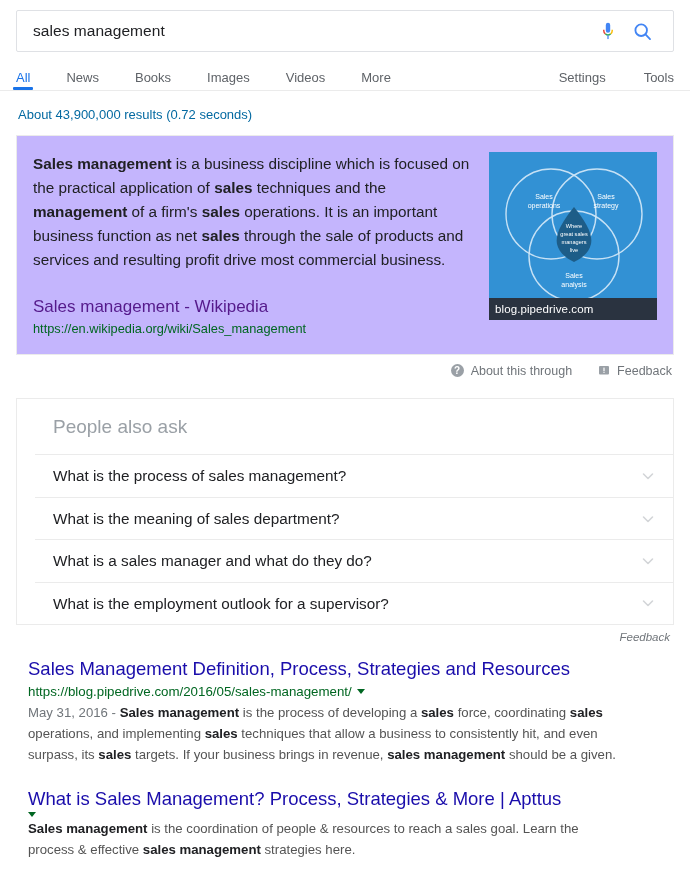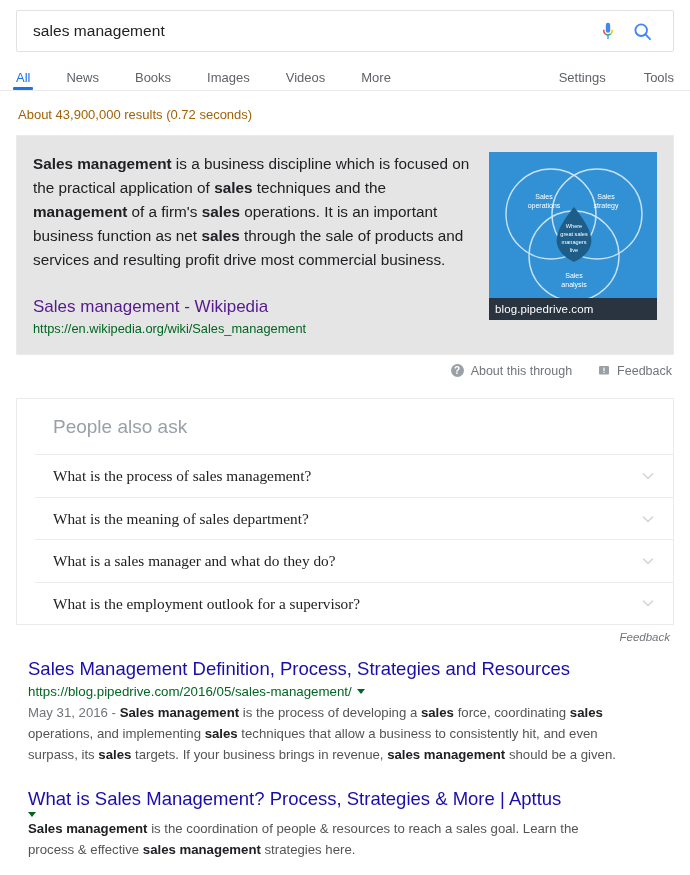--- a/index.html
+++ b/index.html
@@ -77,30 +77,30 @@
     left: -3px; right: -3px; bottom: 0;
     height: 3px;
     background: #1a73e8;
     border-radius: 1px;
   }
 
   
   .main { padding: 0 16px; }
   .result-stats {
     font-size: 13px;
-    color: #a16207;
+    color: #0369a1;
     padding: 16px 0 12px 2px;
     line-height: 1.2;
   }
 
   
   .kp-card {
     border: 1px solid #ebebeb;
     border-radius: 0;
-    background: #e5e5e5;
+    background: #c4b5fd;
     display: flex;
     padding: 16px 16px 14px 16px;
     position: relative;
     min-height: 220px;
   }
   .kp-left { flex: 1; padding-right: 14px; max-width: 470px; }
   .kp-desc {
     font-size: 15.3px;
     line-height: 1.58;
     color: #202124;
@@ -181,21 +181,20 @@
     line-height: 1.2;
     font-weight: normal;
   }
   .paa-item {
     border-top: 1px solid #ebebeb;
     padding: 10px 18px 10px 18px;
     display: flex;
     align-items: center;
     cursor: pointer;
     min-height: 33px;
-    font-family: Liberation Serif, serif;
   }
   .paa-q {
     font-size: 15.3px;
     color: #202124;
     flex: 1;
     line-height: 1.4;
   }
   .chev {
     width: 14px; height: 14px; flex: none;
     color: #d3d5d8;

